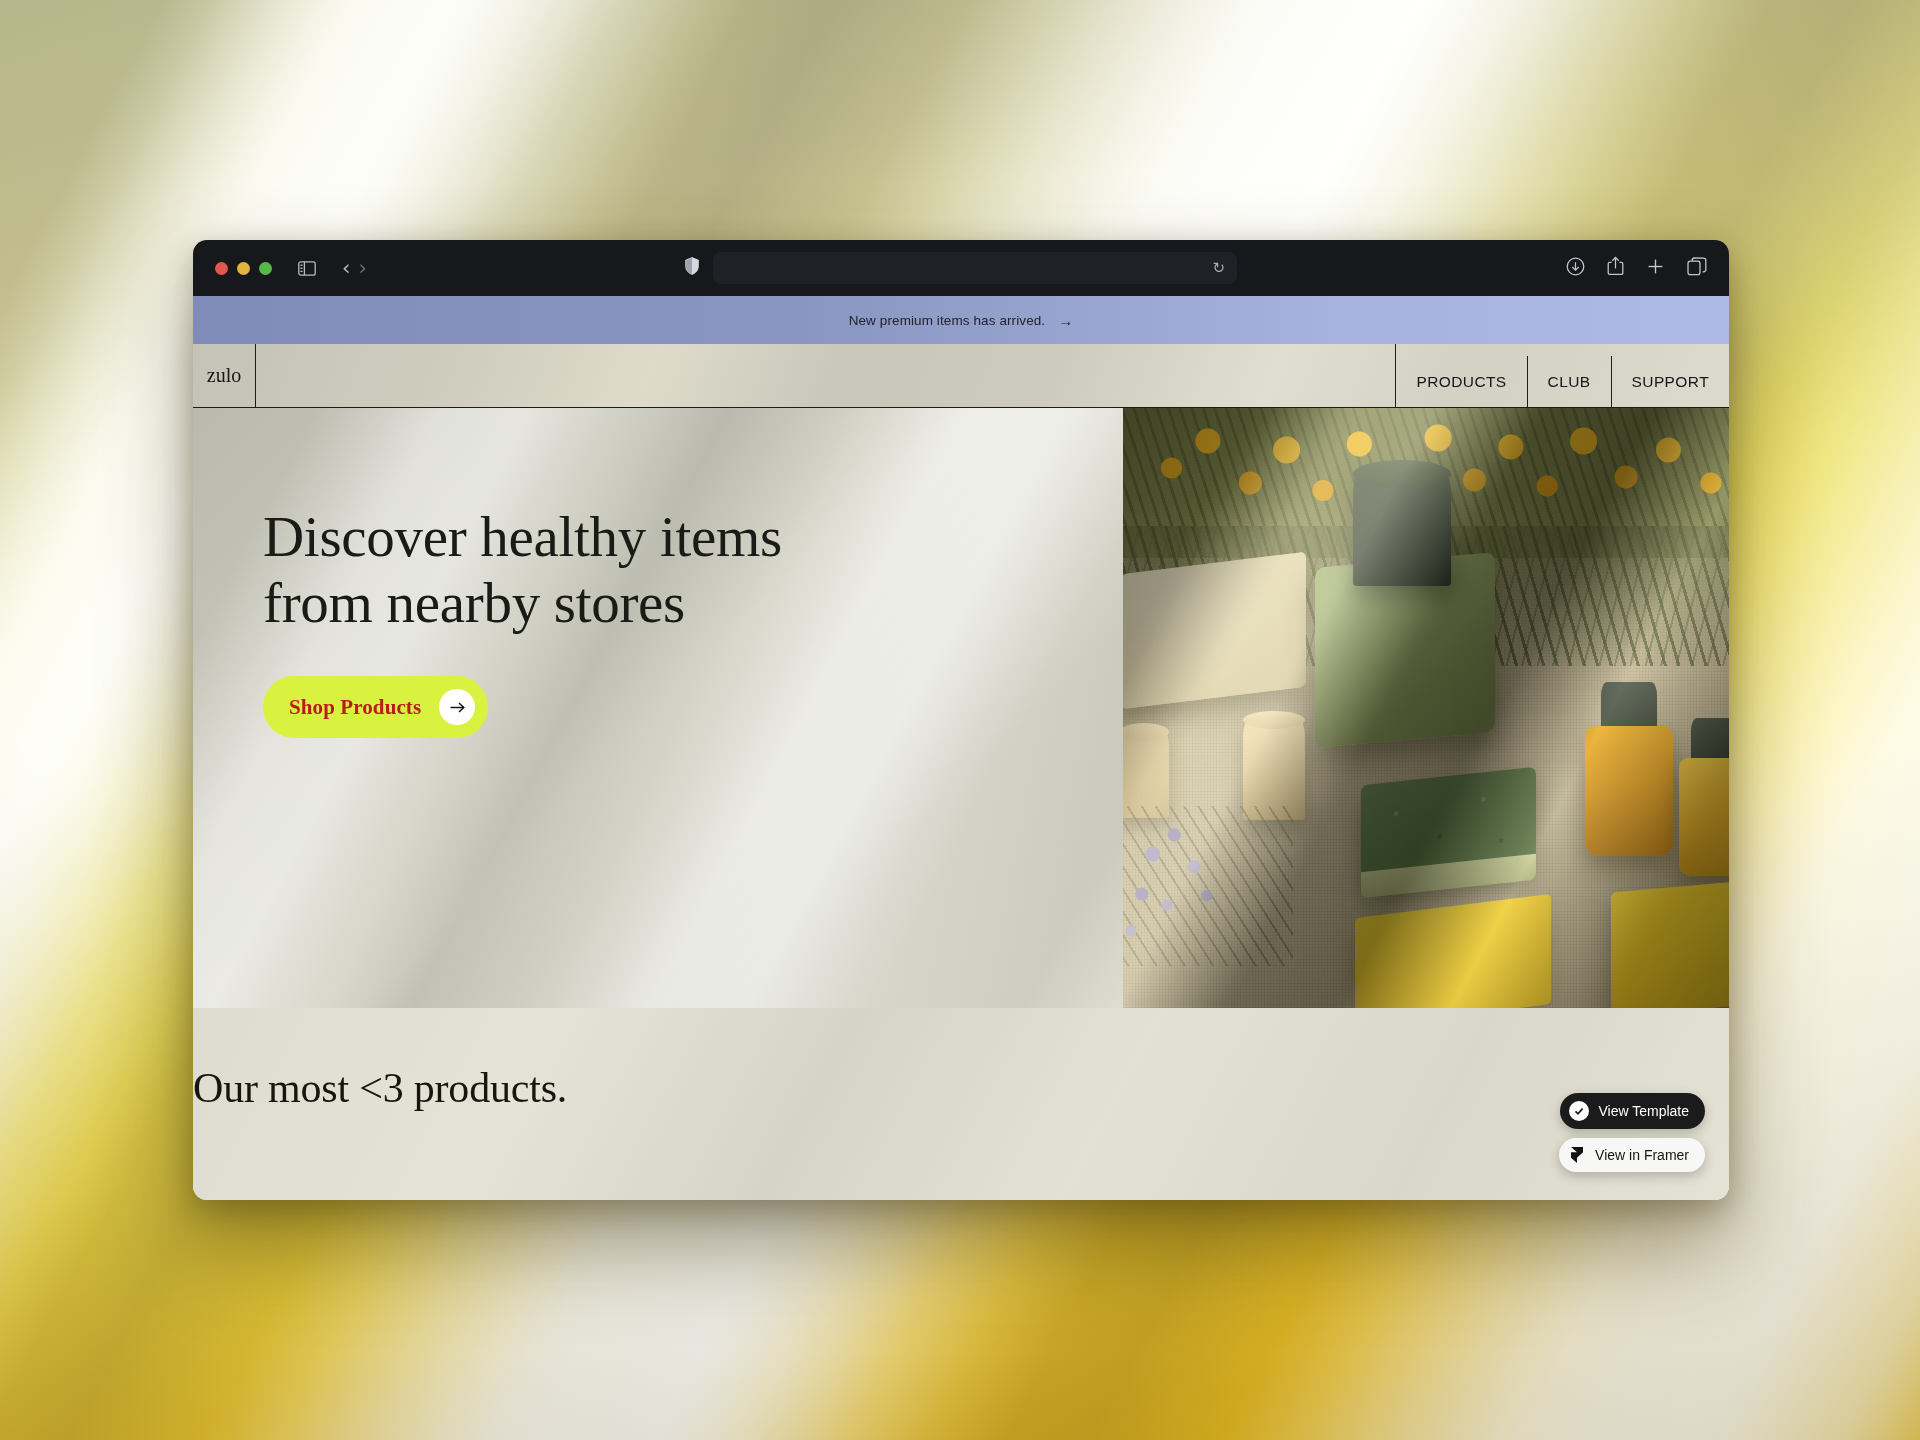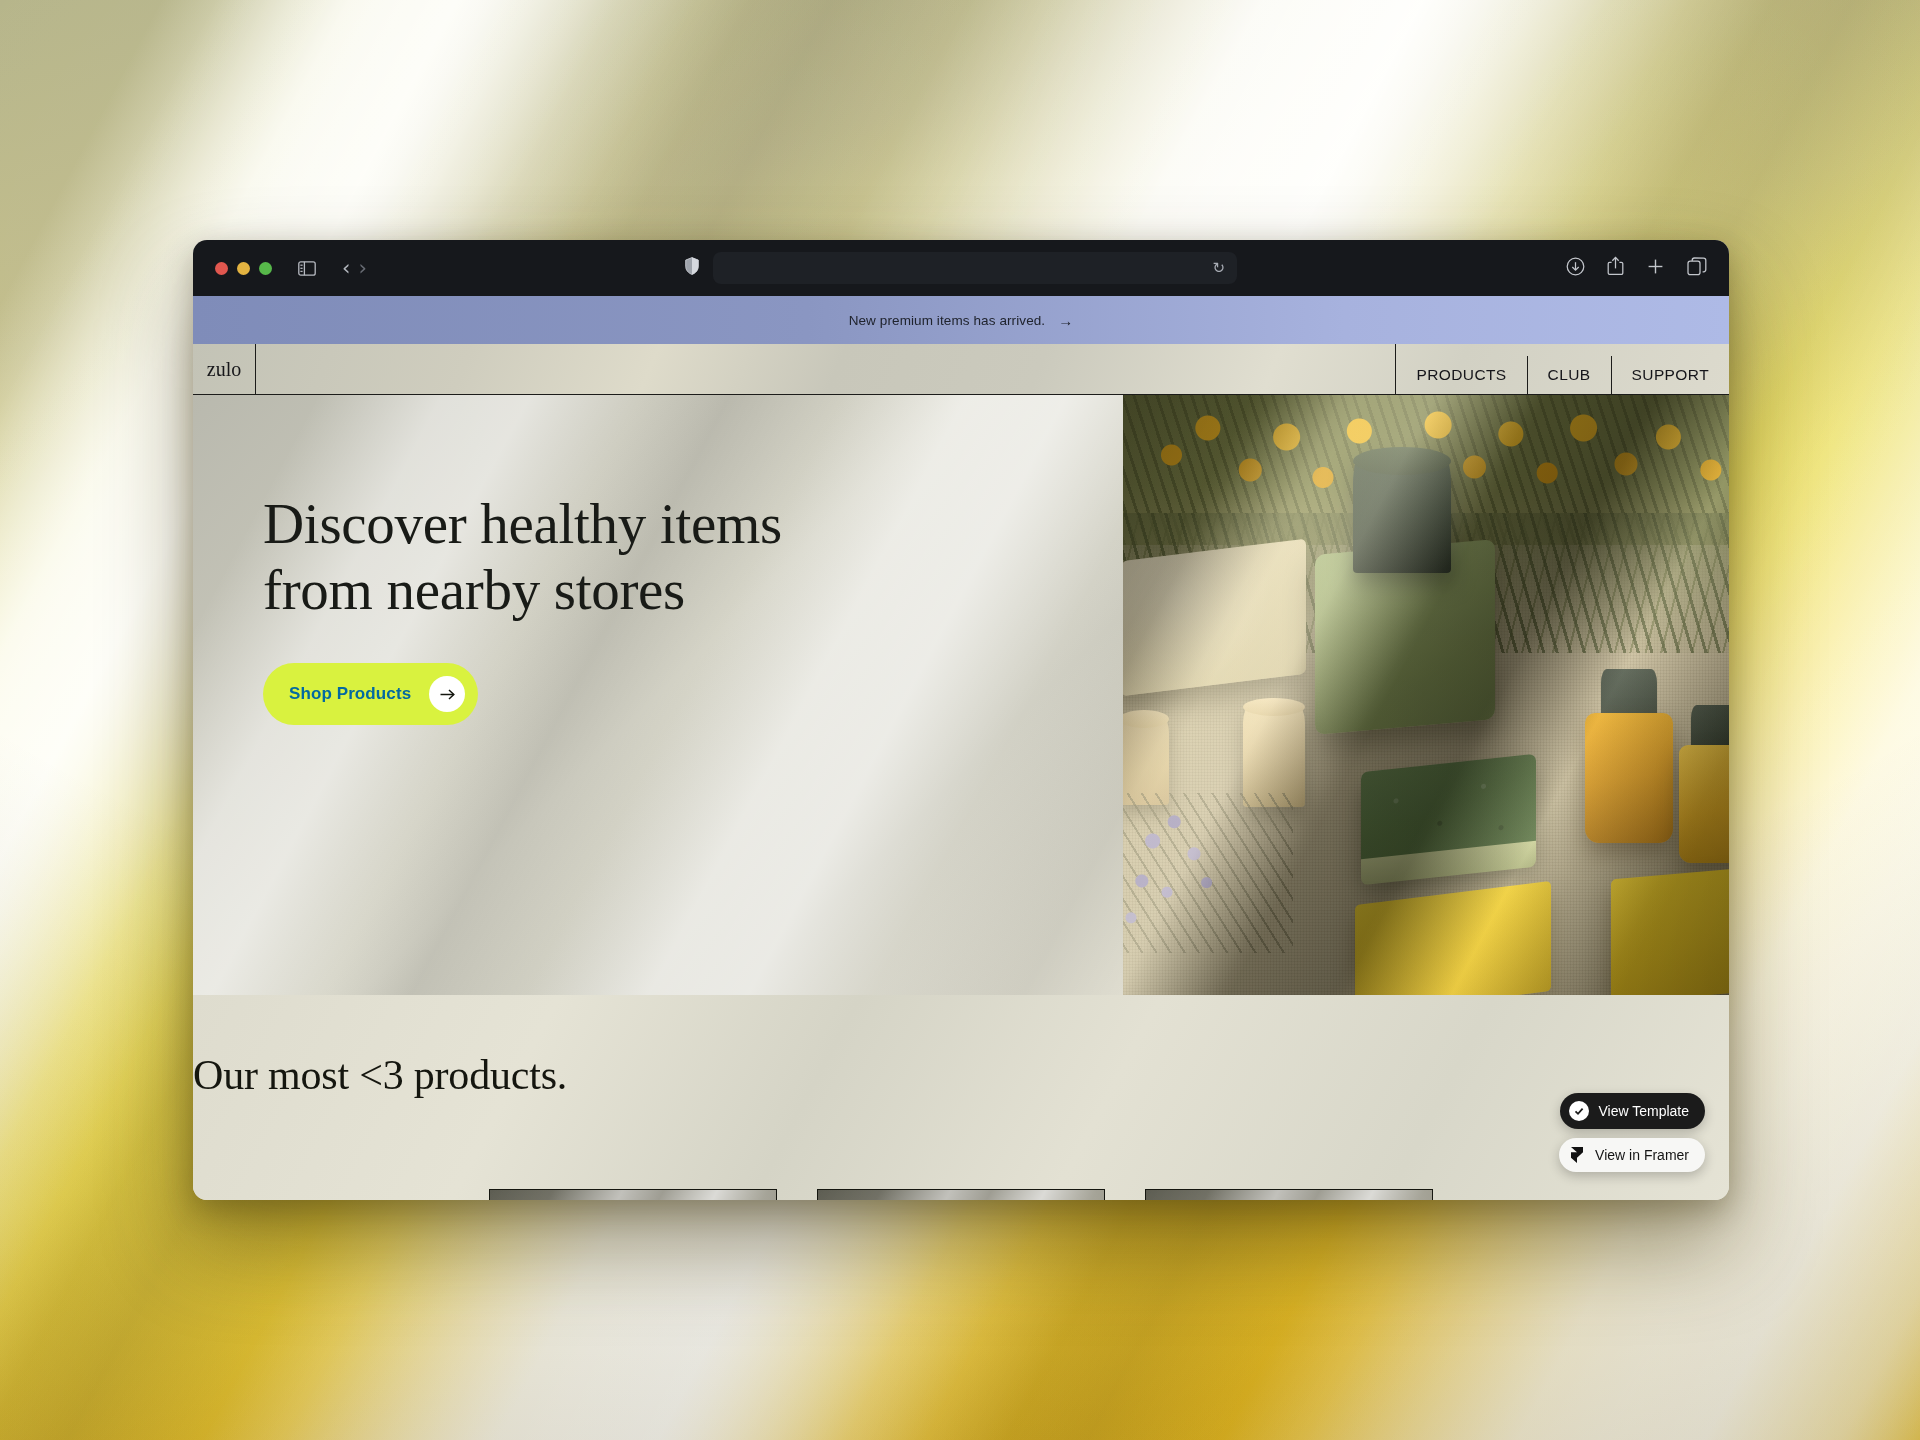--- a/index.html
+++ b/index.html
@@ -105,21 +105,21 @@
   .announce {
     height:48px;
     background:linear-gradient(90deg,#7f8cb9 0%, #8a96c2 40%, #a7b2de 75%, #aebae6 100%);
     display:flex; align-items:center; justify-content:center; gap:13px;
     font-size:13.5px; color:#20242e; letter-spacing:0.1px;
   }
   .announce .arrow { font-size:15px; font-weight:bold; }
 
   
   .sitenav {
-    height:51px;
+    height:64px;
     display:flex; align-items:stretch;
     border-bottom:1px solid #1c1c1a;
     background:linear-gradient(112deg,#c3c3b6 0%, #cfcdbe 18%, #dedbca 30%, #c8c7ba 42%, #cbcabd 55%, #e0ded0 70%, #d2d1c4 82%, #dcdacd 100%);
   }
   .logo-cell {
     width:63px; display:flex; align-items:center; justify-content:center;
     border-right:1px solid #1c1c1a; font-family:"Liberation Serif", serif;
     font-size:20px; color:#17171a;
   }
   .nav-spacer { flex:1; border-right:1px solid #1c1c1a; }
@@ -153,21 +153,21 @@
   }
   .lede {
     margin-top:34px; max-width:610px;
     font-size:17px; line-height:1.62; color:#2c2e2a;
   }
   .cta {
     margin-top:40px; display:inline-flex; align-items:center; gap:18px;
     background:#d9f23f; border-radius:999px;
     padding:13px 13px 13px 26px;
   }
-  .cta-label { font-size:17px; font-weight:bold; color:#0369a1; letter-spacing:0.1px; }
+  .cta-label { font-size:21px; font-weight:bold; color:#b91c1c; letter-spacing:0.1px;font-family:Liberation Serif, serif; }
   .cta-circle {
     width:36px; height:36px; border-radius:50%; background:#fff;
     display:flex; align-items:center; justify-content:center;
   }
 
   .hero-right {
     width:606px; position:relative; overflow:hidden;
     background:#8d8f6f;
   }
 

